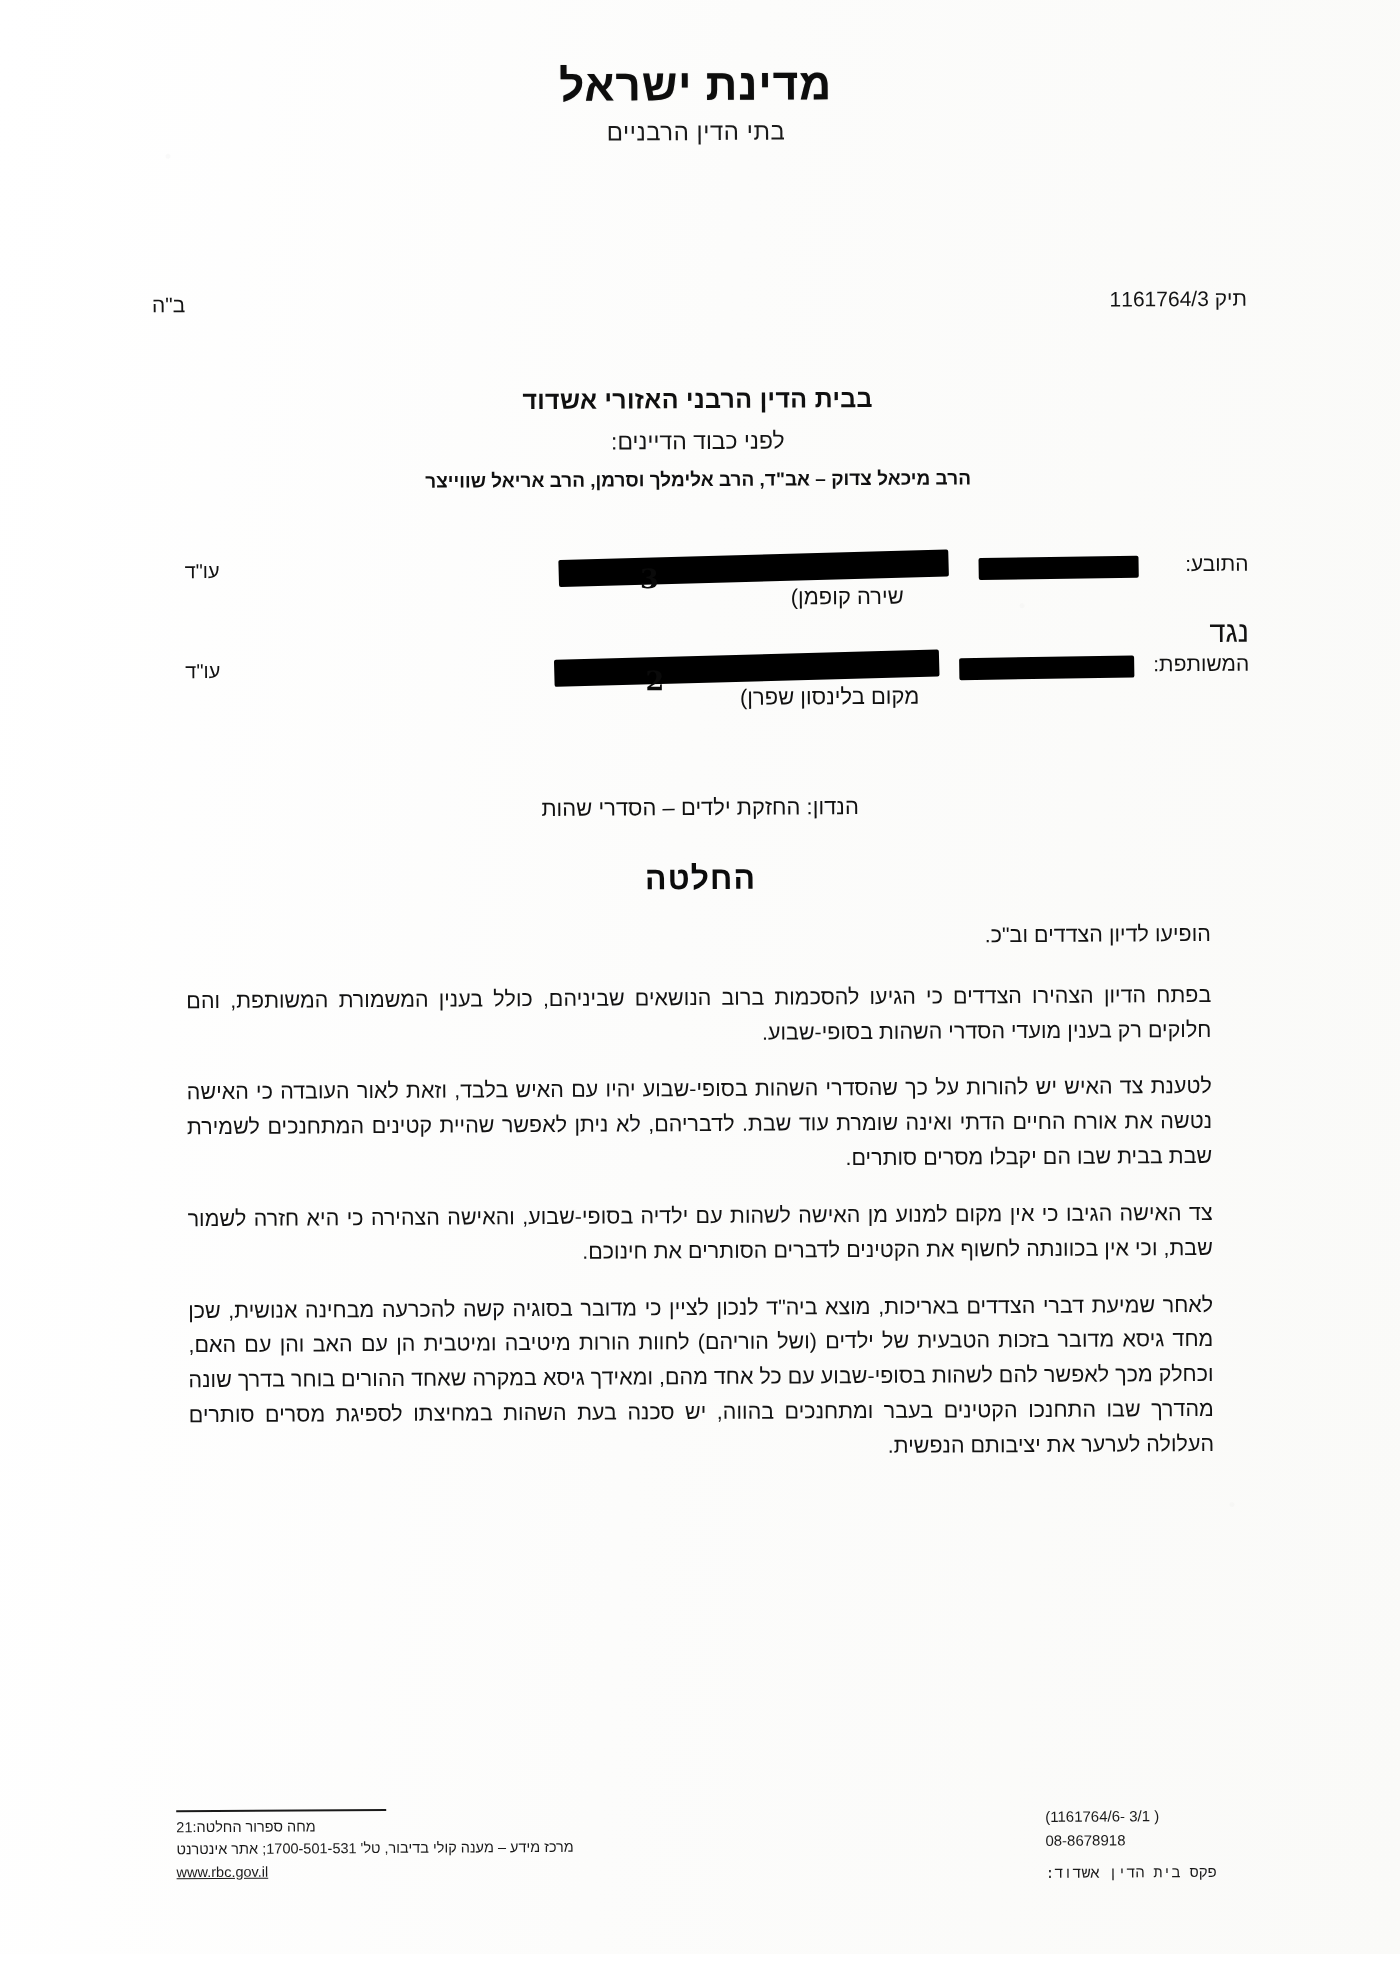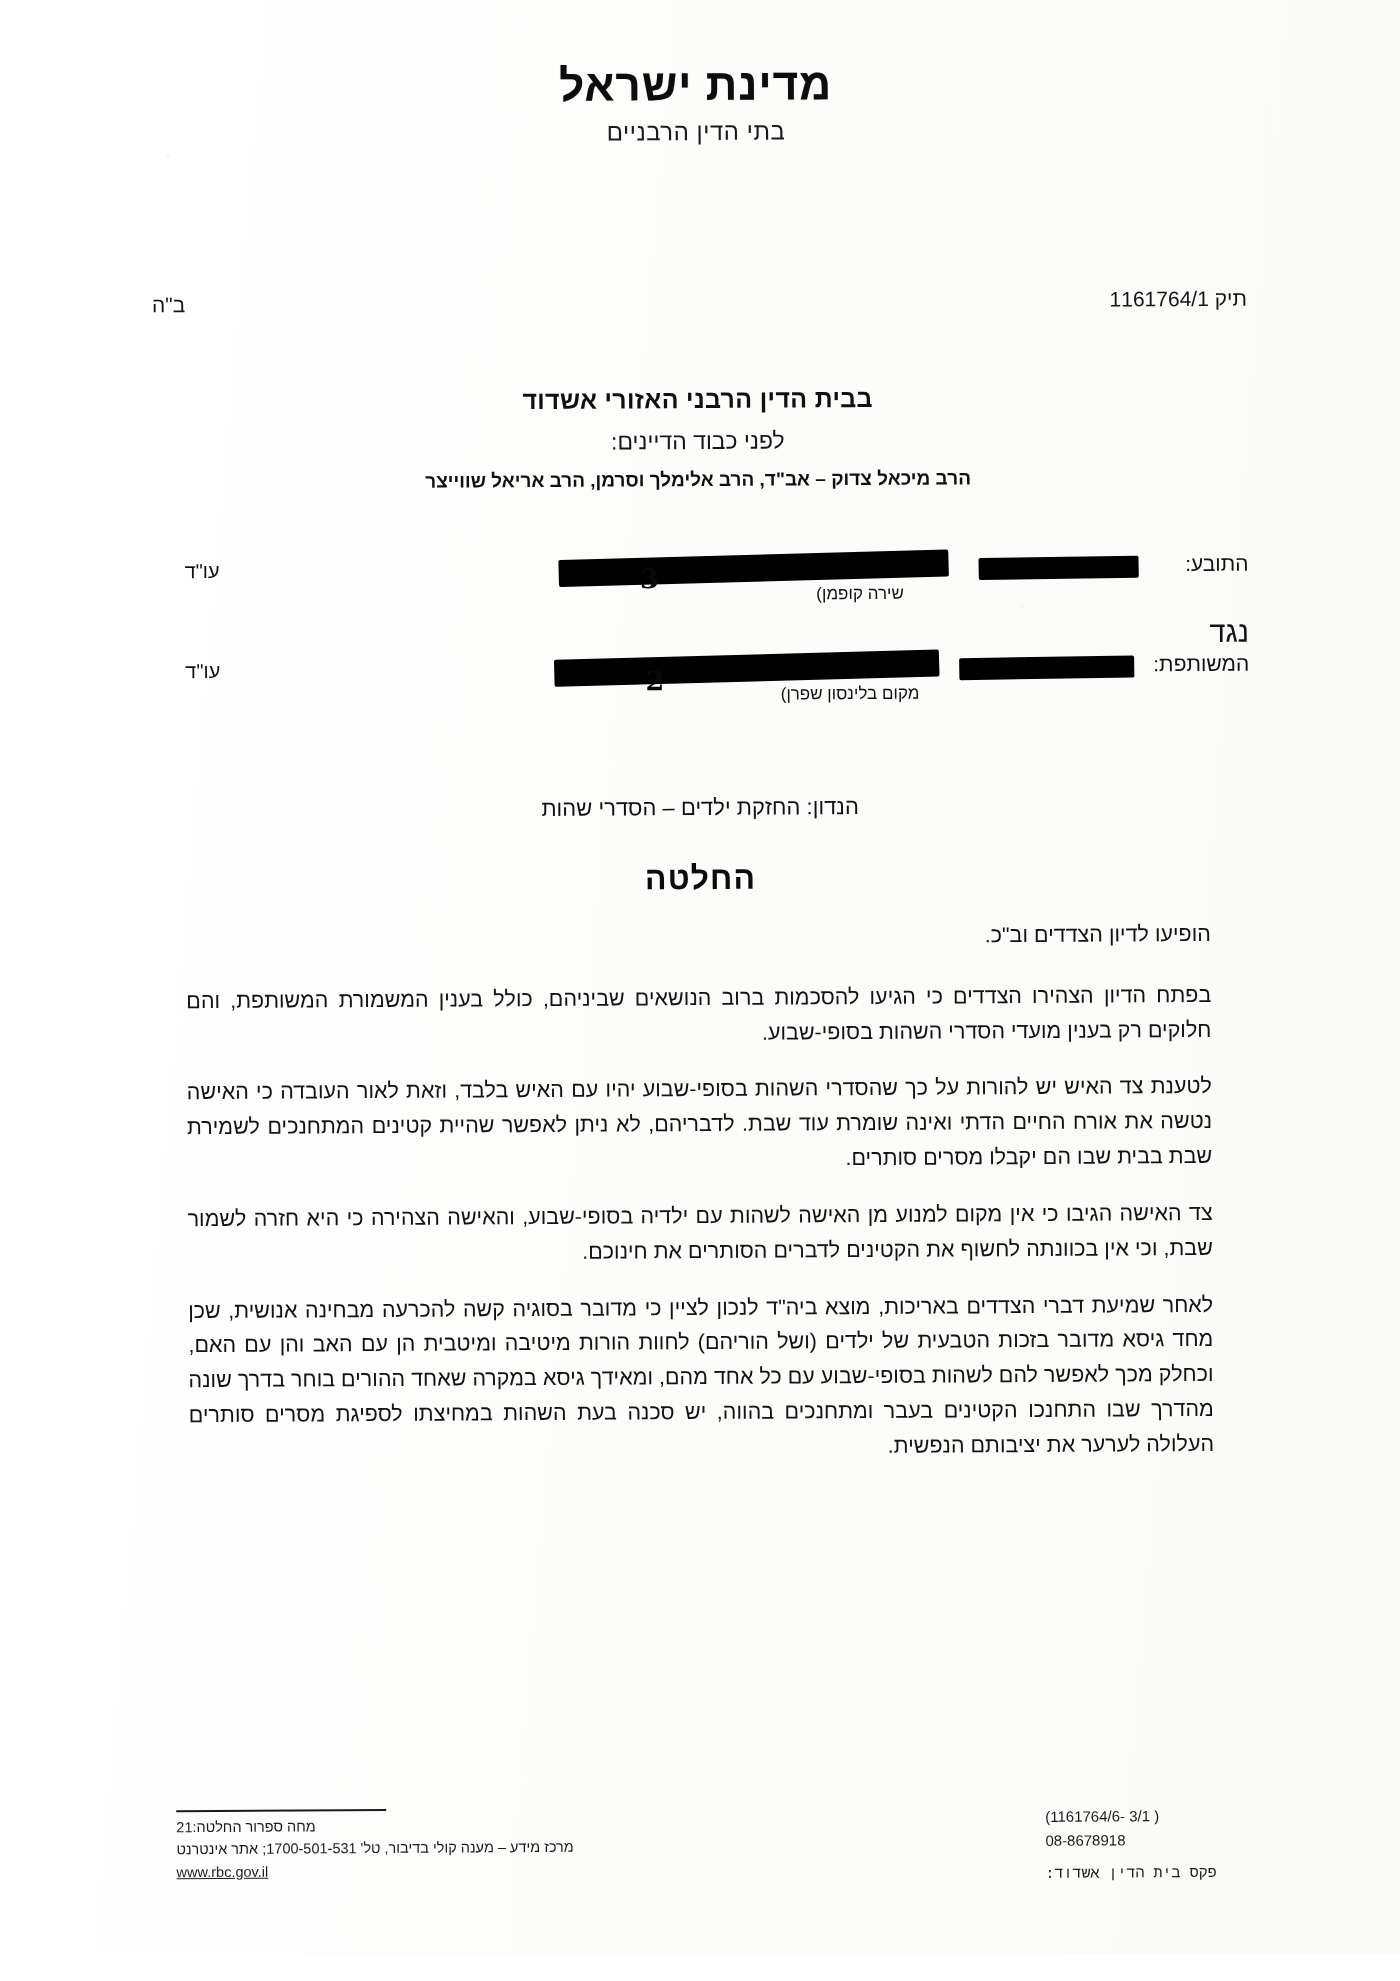--- a/index.html
+++ b/index.html
@@ -141,21 +141,21 @@
   .advocate-tag {
     position: absolute;
     left: 6px;
     top: 12px;
     font-size: 20px;
     color: #111;
   }
   .rep-name {
     position: absolute;
     top: 40px;
-    font-size: 17px;
+    font-size: 22px;
     color: #111;
     white-space: nowrap;
   }
   .hand-mark {
     position: absolute;
     font-family: "DejaVu Serif", serif;
     font-size: 27px;
     color: #0a0a0a;
     font-weight: 600;
   }
@@ -254,21 +254,21 @@
 
 <div class="page">
   <div class="content">
 
     <div class="masthead">
       <div class="masthead-title">מדינת ישראל</div>
       <div class="masthead-sub">בתי הדין הרבניים</div>
     </div>
 
     <div class="topline">
-      <span class="file-no">תיק 1161764/1</span>
+      <span class="file-no">תיק 1161764/3</span>
       <span class="bh">ב"ה</span>
     </div>
 
     <div class="court-block">
       <div class="court-name">בבית הדין הרבני האזורי אשדוד</div>
       <div class="before-label">לפני כבוד הדיינים:</div>
       <div class="judges">הרב מיכאל צדוק – אב"ד, הרב אלימלך וסרמן, הרב אריאל שווייצר</div>
     </div>
 
     <div class="parties">

